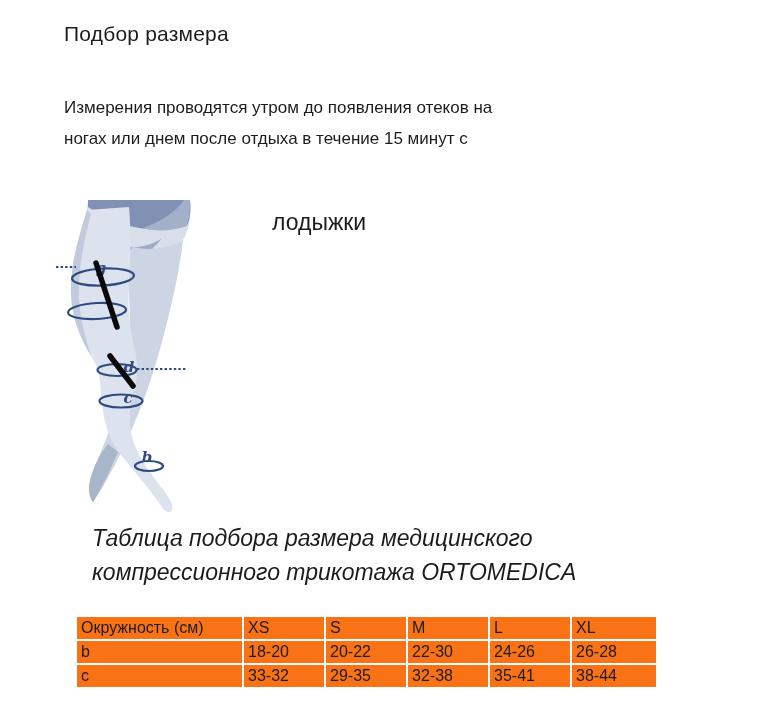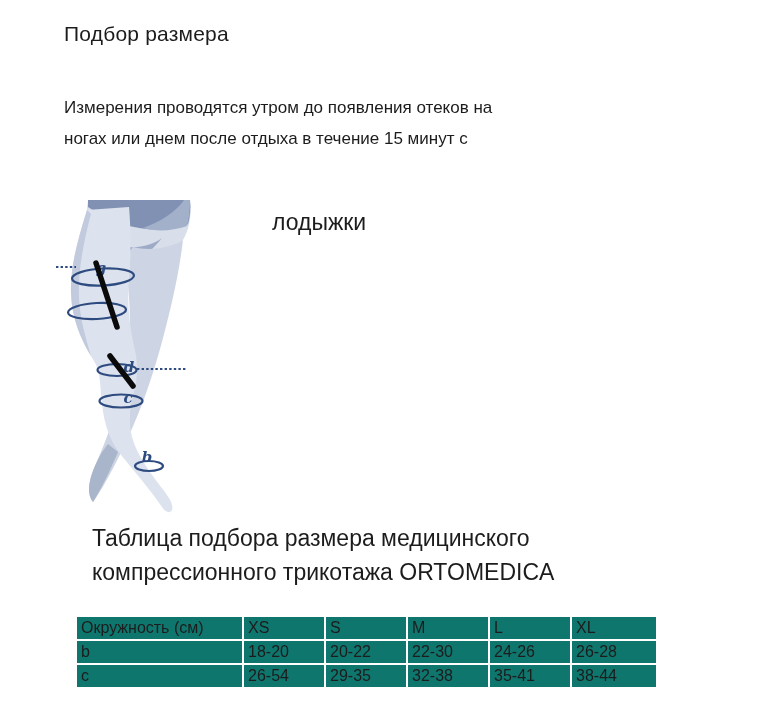--- a/index.html
+++ b/index.html
@@ -23,29 +23,29 @@
   .figure {
     position: absolute; left: 50px; top: 196px;
     width: 195px; height: 325px;
   }
   .annotation {
     position: absolute; left: 272px; top: 205px;
     font-size: 23px; line-height: 34px; white-space: nowrap;
   }
   .table-title {
     position: absolute; left: 92px; top: 521px;
-    font-size: 23px; line-height: 34px; white-space: nowrap;
+    font-size: 23px; line-height: 34px; white-space: nowrap; font-style: italic;
   }
   .size-table {
     position: absolute; left: 75px; top: 615px;
     border-collapse: separate; border-spacing: 2px;
     table-layout: fixed;
   }
   .size-table th, .size-table td {
-    background: #0f766e;
+    background: #f97316;
     font-weight: normal;
     text-align: left;
     font-size: 16px;
     height: 22px; line-height: 22px;
     padding: 0 0 0 4px;
     vertical-align: middle;
     white-space: nowrap;
     overflow: hidden;
   }
   .ring { fill: none; stroke: #2e4b80; stroke-width: 2.2px; }
@@ -131,20 +131,20 @@
     <tr>
       <td>b</td>
       <td>18-20</td>
       <td>20-22</td>
       <td>22-30</td>
       <td>24-26</td>
       <td>26-28</td>
     </tr>
     <tr>
       <td>c</td>
-      <td>26-54</td>
+      <td>33-32</td>
       <td>29-35</td>
       <td>32-38</td>
       <td>35-41</td>
       <td>38-44</td>
     </tr>
   </tbody>
 </table>
 
 </body></html>

